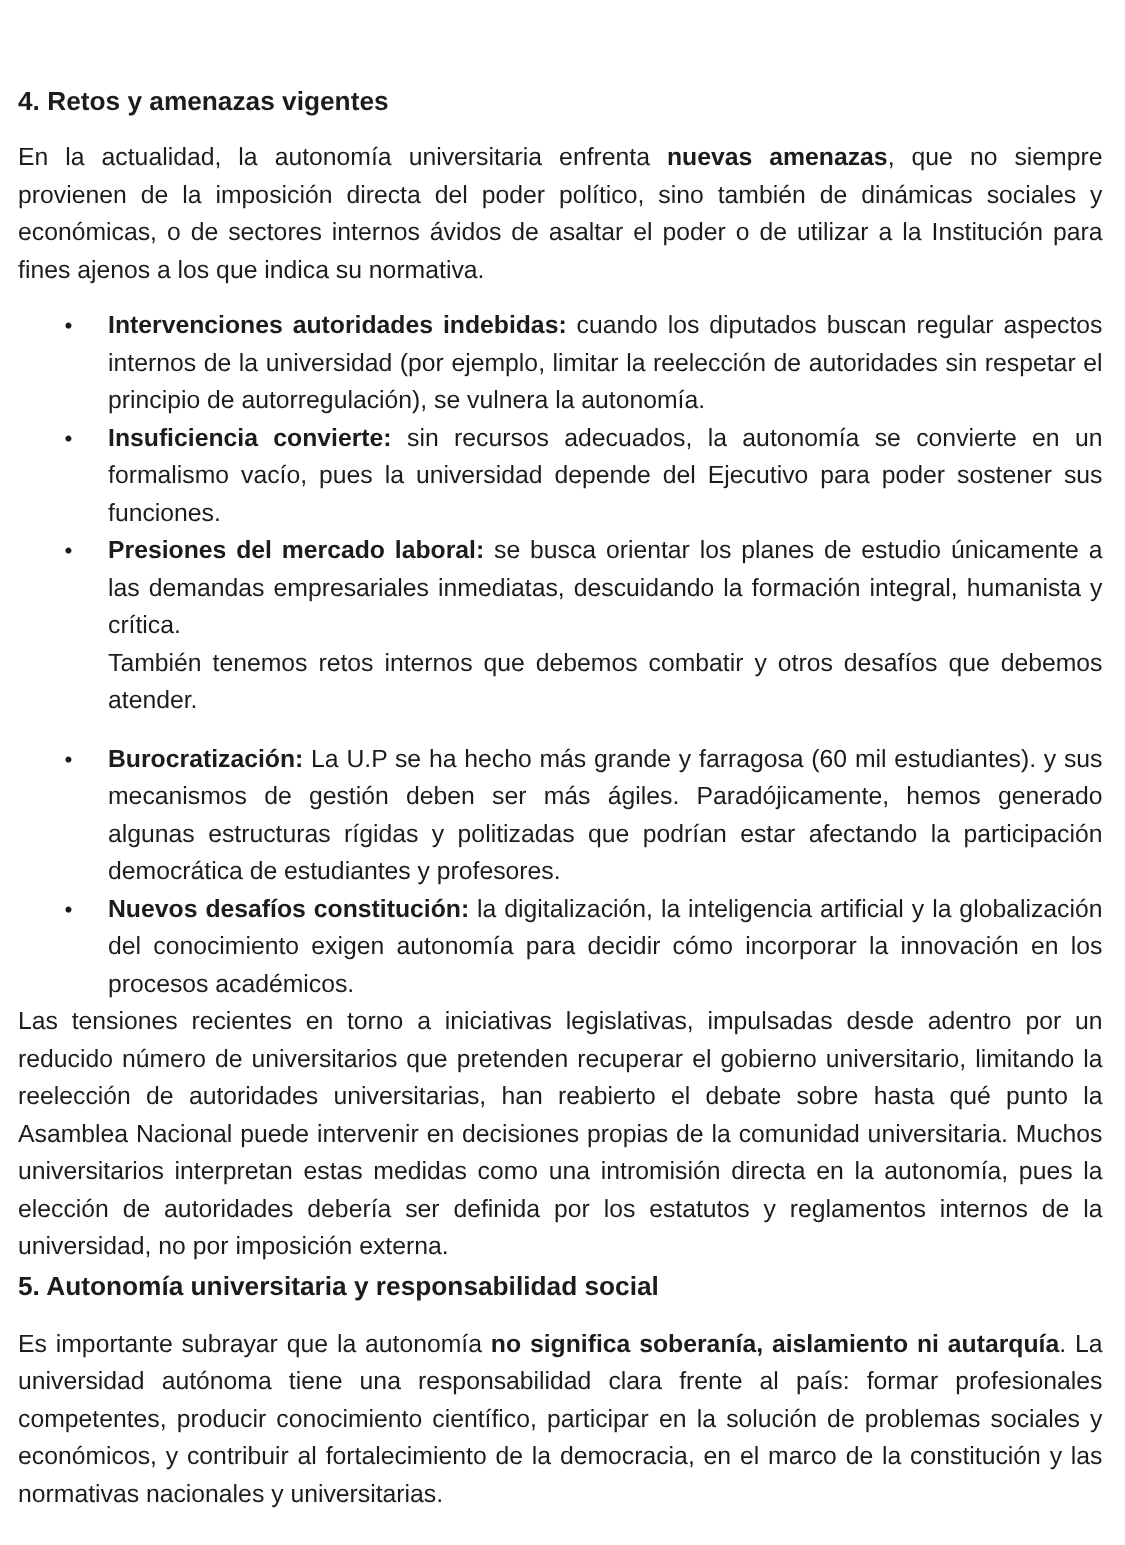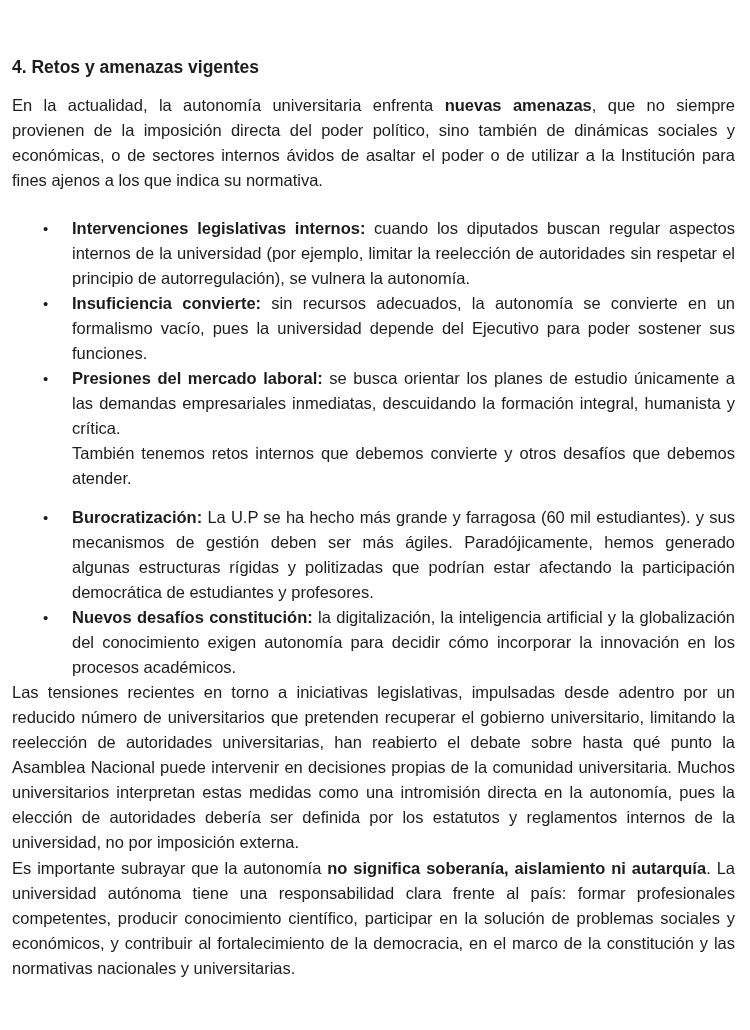--- a/index.html
+++ b/index.html
@@ -23,21 +23,21 @@
     background: #ffffff;
   }
   .heading {
     font-size: 17.5px;
     font-weight: bold;
     margin: 0 0 13px 0;
     text-align: left;
   }
   p { margin: 0; }
   strong { font-weight: bold; }
-  .p-intro   { margin-bottom: 23px; }
+  .p-intro   { margin-bottom: 12px; }
   ul.bullets {
     list-style: none;
     margin: 0;
     padding: 0;
   }
   ul.bullets li {
     position: relative;
     padding-left: 60px;
   }
   .marker {
@@ -57,43 +57,44 @@
 
 <div class="page">
 
   <h2 class="heading">4. Retos y amenazas vigentes</h2>
 
   <p class="p-intro"><span>En la actualidad, la autonomía universitaria enfrenta </span><strong>nuevas amenazas</strong><span>, que no siempre provienen de la imposición directa del poder político, sino también de dinámicas sociales y económicas, o de sectores internos ávidos de asaltar el poder o de utilizar a la Institución para fines ajenos a los que indica su normativa.</span></p>
 
   <ul class="bullets bullets-a">
     <li>
       <span class="marker">•</span>
-      <span><strong>Intervenciones legislativas internos:</strong><span> cuando los diputados buscan regular aspectos internos de la universidad (por ejemplo, limitar la reelección de autoridades sin respetar el principio de autorregulación), se vulnera la autonomía.</span></span>
+      <span><strong>Intervenciones autoridades indebidas:</strong><span> cuando los diputados buscan regular aspectos internos de la universidad (por ejemplo, limitar la reelección de autoridades sin respetar el principio de autorregulación), se vulnera la autonomía.</span></span>
     </li>
     <li>
       <span class="marker">•</span>
       <span><strong>Insuficiencia convierte:</strong><span> sin recursos adecuados, la autonomía se convierte en un formalismo vacío, pues la universidad depende del Ejecutivo para poder sostener sus funciones.</span></span>
     </li>
     <li>
       <span class="marker">•</span>
       <span><strong>Presiones del mercado laboral:</strong><span> se busca orientar los planes de estudio únicamente a las demandas empresariales inmediatas, descuidando la formación integral, humanista y crítica.</span></span>
     </li>
   </ul>
 
-  <p class="interlude">También tenemos retos internos que debemos convierte y otros desafíos que debemos atender.</p>
+  <p class="interlude">También tenemos retos internos que debemos combatir y otros desafíos que debemos atender.</p>
 
   <ul class="bullets bullets-b">
     <li>
       <span class="marker">•</span>
       <span><strong>Burocratización:</strong><span> La U.P se ha hecho más grande y farragosa (60 mil estudiantes).  y sus mecanismos de gestión deben ser más ágiles.  Paradójicamente, hemos generado algunas estructuras rígidas y politizadas que podrían estar afectando la participación democrática de estudiantes y profesores.</span></span>
     </li>
     <li>
       <span class="marker">•</span>
       <span><strong>Nuevos desafíos constitución:</strong><span> la digitalización, la inteligencia artificial y la globalización del conocimiento exigen autonomía para decidir cómo incorporar la innovación en los procesos académicos.</span></span>
     </li>
   </ul>
 
   <p class="closing">Las tensiones recientes en torno a iniciativas legislativas, impulsadas desde adentro por un reducido número de universitarios que pretenden recuperar el gobierno universitario, limitando la reelección de autoridades universitarias, han reabierto el debate sobre hasta qué punto la Asamblea Nacional puede intervenir en decisiones propias de la comunidad universitaria. Muchos universitarios interpretan estas medidas como una intromisión directa en la autonomía, pues la elección de autoridades debería ser definida por los estatutos y reglamentos internos de la universidad, no por imposición externa.</p>
 
+  <h2 class="heading heading-s5">5. Autonomía universitaria y responsabilidad social</h2>
 
   <p><span>Es importante subrayar que la autonomía </span><strong>no significa soberanía, aislamiento ni autarquía</strong><span>. La universidad autónoma tiene una responsabilidad clara frente al país: formar profesionales competentes, producir conocimiento científico, participar en la solución de problemas sociales y económicos, y contribuir al fortalecimiento de la democracia, en el marco de la constitución y las normativas nacionales y universitarias.</span></p>
 
 </div>
 
 </body></html>

